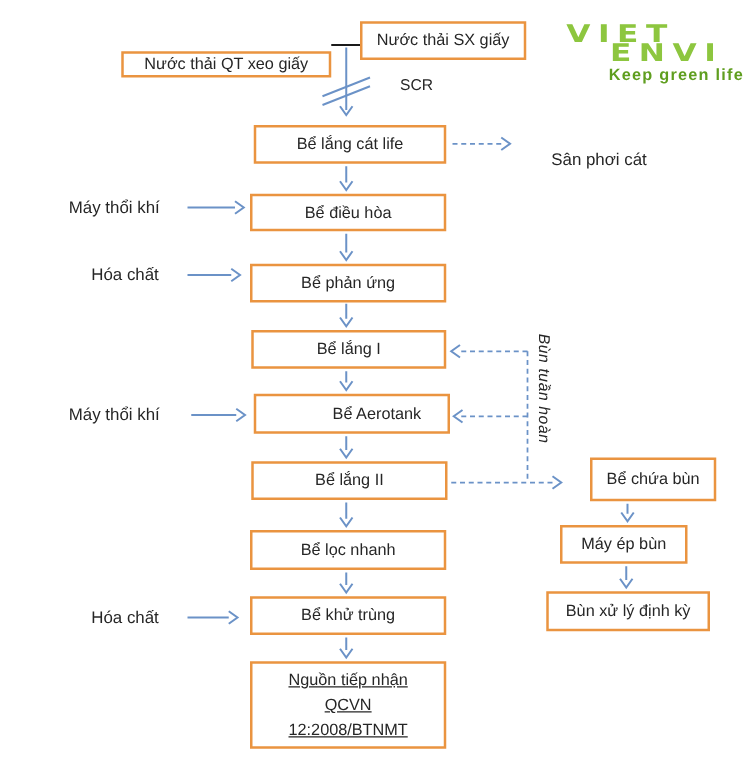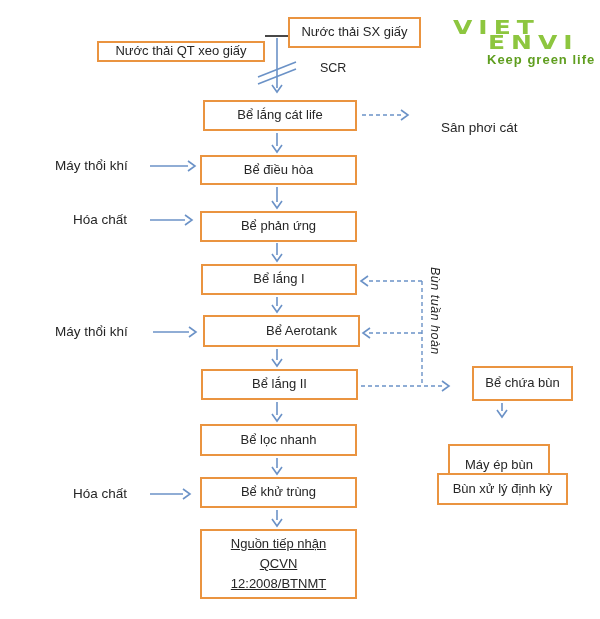--- a/index.html
+++ b/index.html
@@ -131,21 +131,21 @@
   <div class="node" style="left:200px; top:424px; width:157px; height:32px;">Bể lọc nhanh</div>
   <div class="node" style="left:200px; top:477px; width:157px; height:31px;">Bể khử trùng</div>
 
   <div class="node multi" style="left:200px; top:529px; width:157px; height:70px;">
     <span>Nguồn tiếp nhận</span>
     <span>QCVN</span>
     <span>12:2008/BTNMT</span>
   </div>
 
   <div class="node" style="left:452px; top:366px; width:101px; height:35px;margin-left:20px;">Bể chứa bùn</div>
-  <div class="node" style="left:448px; top:444px; width:102px; height:42px;">Máy ép bùn</div>
+  <div class="node" style="left:448px; top:420px; width:102px; height:31px;">Máy ép bùn</div>
   <div class="node" style="left:437px; top:473px; width:131px; height:32px;">Bùn xử lý định kỳ</div>
 
   <div class="lbl" style="left:320px; top:61px;  font-size:12.5px;">SCR</div>
   <div class="lbl" style="left:441px; top:120px;">Sân phơi cát</div>
   <div class="lbl" style="left:55px;  top:158px;">Máy thổi khí</div>
   <div class="lbl" style="left:73px;  top:212px;">Hóa chất</div>
   <div class="lbl" style="left:55px;  top:324px;">Máy thổi khí</div>
   <div class="lbl" style="left:73px;  top:486px;">Hóa chất</div>
 
   <div class="vtext" style="left:428px; top:267px; height:88px;">Bùn tuần hoàn</div>

